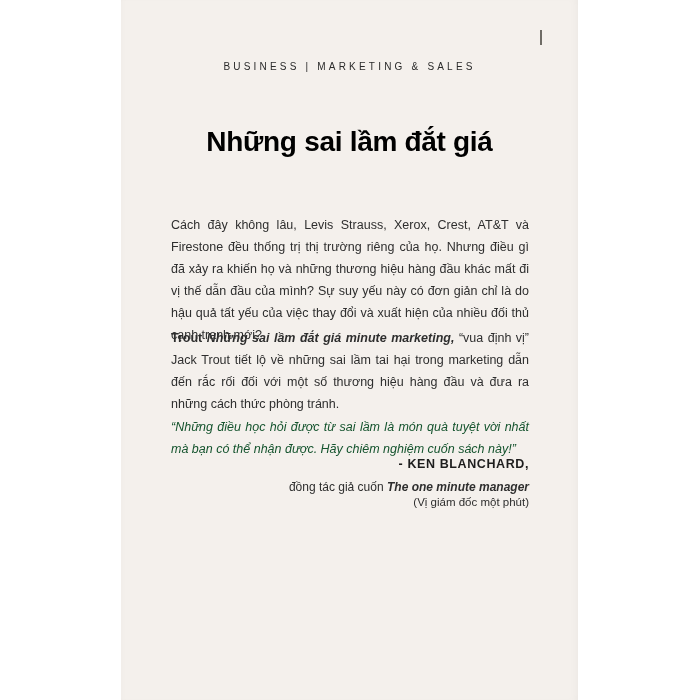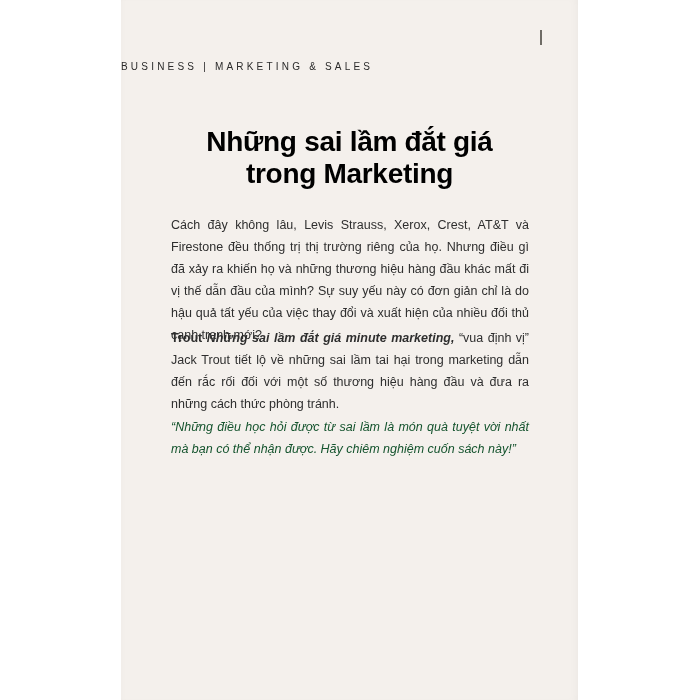--- a/index.html
+++ b/index.html
@@ -24,20 +24,21 @@
     width: 457px;
     height: 700px;
     background: #f4f0ec;
     box-shadow: inset -6px 0 10px -6px rgba(0,0,0,0.05), inset 4px 0 8px -6px rgba(0,0,0,0.04);
   }
   .category {
     position: absolute;
     top: 61px;
     left: 0;
     width: 100%;
+    text-align: center;
     font-size: 10px;
     font-weight: 500;
     letter-spacing: 3.2px;
     color: #2a2a2a;
   }
   .tick {
     position: absolute;
     left: 419px;
     top: 30px;
     width: 2px;
@@ -102,24 +103,28 @@
 
 <div class="stage">
   <div class="page">
 
     <div class="tick"></div>
 
     <div class="category">BUSINESS | MARKETING &amp; SALES</div>
 
     <div class="title">
       <div>Những sai lầm đắt giá</div>
-      <div>trong Marketing</div>
     </div>
 
     <p class="textblock para1">Cách đây không lâu, Levis Strauss, Xerox, Crest, AT&amp;T và Firestone đều thống trị thị trường riêng của họ. Nhưng điều gì đã xảy ra khiến họ và những thương hiệu hàng đầu khác mất đi vị thế dẫn đầu của mình? Sự suy yếu này có đơn giản chỉ là do hậu quả tất yếu của việc thay đổi và xuất hiện của nhiều đối thủ cạnh tranh mới?</p>
 
     <p class="textblock para2"><span class="lead">Trout </span><span class="book-title">Những sai lầm đắt giá minute marketing,</span><span> “vua định vị” Jack Trout tiết lộ về những sai lầm tai hại trong marketing dẫn đến rắc rối đối với một số thương hiệu hàng đầu và đưa ra những cách thức phòng tránh.</span></p>
 
     <p class="textblock quote">“Những điều học hỏi được từ sai lầm là món quà tuyệt vời nhất mà bạn có thể nhận được. Hãy chiêm nghiệm cuốn sách này!”</p>
 
+    <div class="textblock attribution">
+      <div class="attr-name">- KEN BLANCHARD,</div>
+      <div class="attr-role"><span>đồng tác giả cuốn </span><span class="book">The one minute manager</span></div>
+      <div class="attr-translation">(Vị giám đốc một phút)</div>
+    </div>
 
   </div>
 </div>
 
 </body></html>

